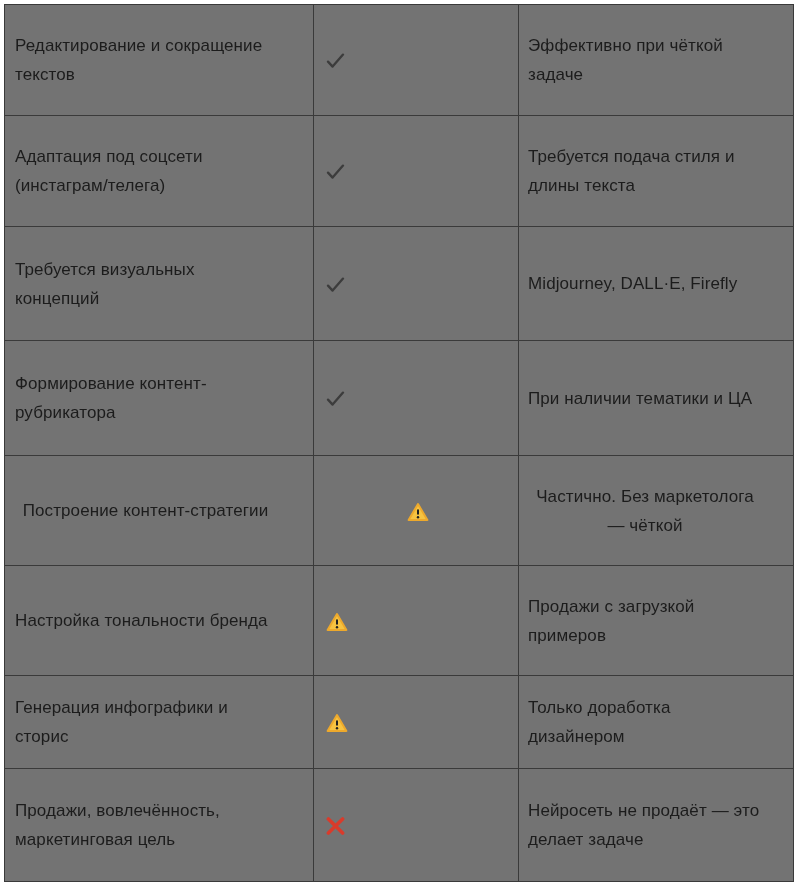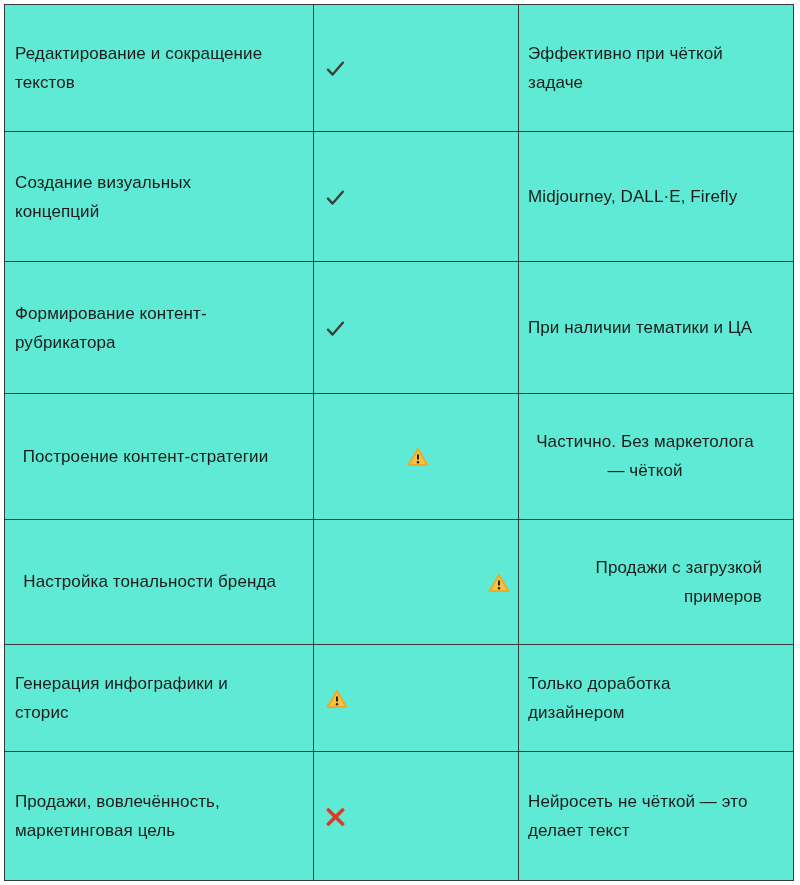--- a/index.html
+++ b/index.html
@@ -24,37 +24,37 @@
     width: 789px;
     height: 877px;
   }
   table.cap-table td {
     border: 1px solid #3a3a3a;
     vertical-align: middle;
     font-size: 17px;
     line-height: 29px;
     font-weight: 400;
     letter-spacing: 0.1px;
-    background: #5eead4;
+    background: #737373;
   }
   col.c-task    { width: 309px; }
   col.c-status  { width: 205px; }
   col.c-comment { width: 275px; }
 
   td.cell-task    { padding: 8px 37px 8px 10px; }
   td.cell-status  { padding: 8px 8px 8px 12px; }
   td.cell-comment { padding: 8px 31px 8px 9px; }
 
   
   tr.r0 { height: 111px; }
   tr.r1 { height: 111px; }
   tr.r2 { height: 114px; }
   tr.r3 { height: 115px; }
   tr.r4 { height: 110px; text-align: center; }
-  tr.r5 { height: 110px; text-align: right; }
+  tr.r5 { height: 110px; }
   tr.r6 { height: 93px;  }
   tr.r7 { height: 113px; }
 
   .status-icon {
     display: inline-block;
     vertical-align: middle;
     line-height: 0;
   }
   .status-icon svg { display: block; }
 </style>
@@ -69,22 +69,29 @@
       <col class="c-comment">
     </colgroup>
     <tbody id="rows-body">
         <tr class="r0">
           <td class="cell-task"><span>Редактирование и сокращение текстов</span></td>
           <td class="cell-status"><span class="status-icon"><svg width="19" height="16" viewBox="0 0 19 16">
                 <path d="M2 8.6 L6.6 13.6 L17 1.6" fill="none" stroke="#3c3c3c" stroke-width="2.3" stroke-linecap="round" stroke-linejoin="round"></path>
               </svg></span></td>
           <td class="cell-comment"><span>Эффективно при чёткой задаче</span></td>
         </tr>
+        <tr class="r1">
+          <td class="cell-task"><span>Адаптация под соцсети (инстаграм/телега)</span></td>
+          <td class="cell-status"><span class="status-icon"><svg width="19" height="16" viewBox="0 0 19 16">
+                <path d="M2 8.6 L6.6 13.6 L17 1.6" fill="none" stroke="#3c3c3c" stroke-width="2.3" stroke-linecap="round" stroke-linejoin="round"></path>
+              </svg></span></td>
+          <td class="cell-comment"><span>Требуется подача стиля и длины текста</span></td>
+        </tr>
         <tr class="r2">
-          <td class="cell-task"><span>Создание визуальных концепций</span></td>
+          <td class="cell-task"><span>Требуется визуальных концепций</span></td>
           <td class="cell-status"><span class="status-icon"><svg width="19" height="16" viewBox="0 0 19 16">
                 <path d="M2 8.6 L6.6 13.6 L17 1.6" fill="none" stroke="#3c3c3c" stroke-width="2.3" stroke-linecap="round" stroke-linejoin="round"></path>
               </svg></span></td>
           <td class="cell-comment"><span>Midjourney, DALL·E, Firefly</span></td>
         </tr>
         <tr class="r3">
           <td class="cell-task"><span>Формирование контент-рубрикатора</span></td>
           <td class="cell-status"><span class="status-icon"><svg width="19" height="16" viewBox="0 0 19 16">
                 <path d="M2 8.6 L6.6 13.6 L17 1.6" fill="none" stroke="#3c3c3c" stroke-width="2.3" stroke-linecap="round" stroke-linejoin="round"></path>
               </svg></span></td>
@@ -115,17 +122,17 @@
                 <rect x="10" y="7.2" width="2" height="5.6" rx="1" fill="#202020"></rect>
                 <circle cx="11" cy="15.3" r="1.2" fill="#202020"></circle>
               </svg></span></td>
           <td class="cell-comment"><span>Только доработка дизайнером</span></td>
         </tr>
         <tr class="r7">
           <td class="cell-task"><span>Продажи, вовлечённость, маркетинговая цель</span></td>
           <td class="cell-status"><span class="status-icon"><svg width="19" height="18" viewBox="0 0 19 18">
                 <path d="M2.4 2 L16.6 16 M16.6 2 L2.4 16" fill="none" stroke="#d93b2b" stroke-width="3.6" stroke-linecap="round"></path>
               </svg></span></td>
-          <td class="cell-comment"><span>Нейросеть не чёткой — это делает текст</span></td>
+          <td class="cell-comment"><span>Нейросеть не продаёт — это делает задаче</span></td>
         </tr>
       </tbody>
   </table>
 </div>
 
 </body></html>

